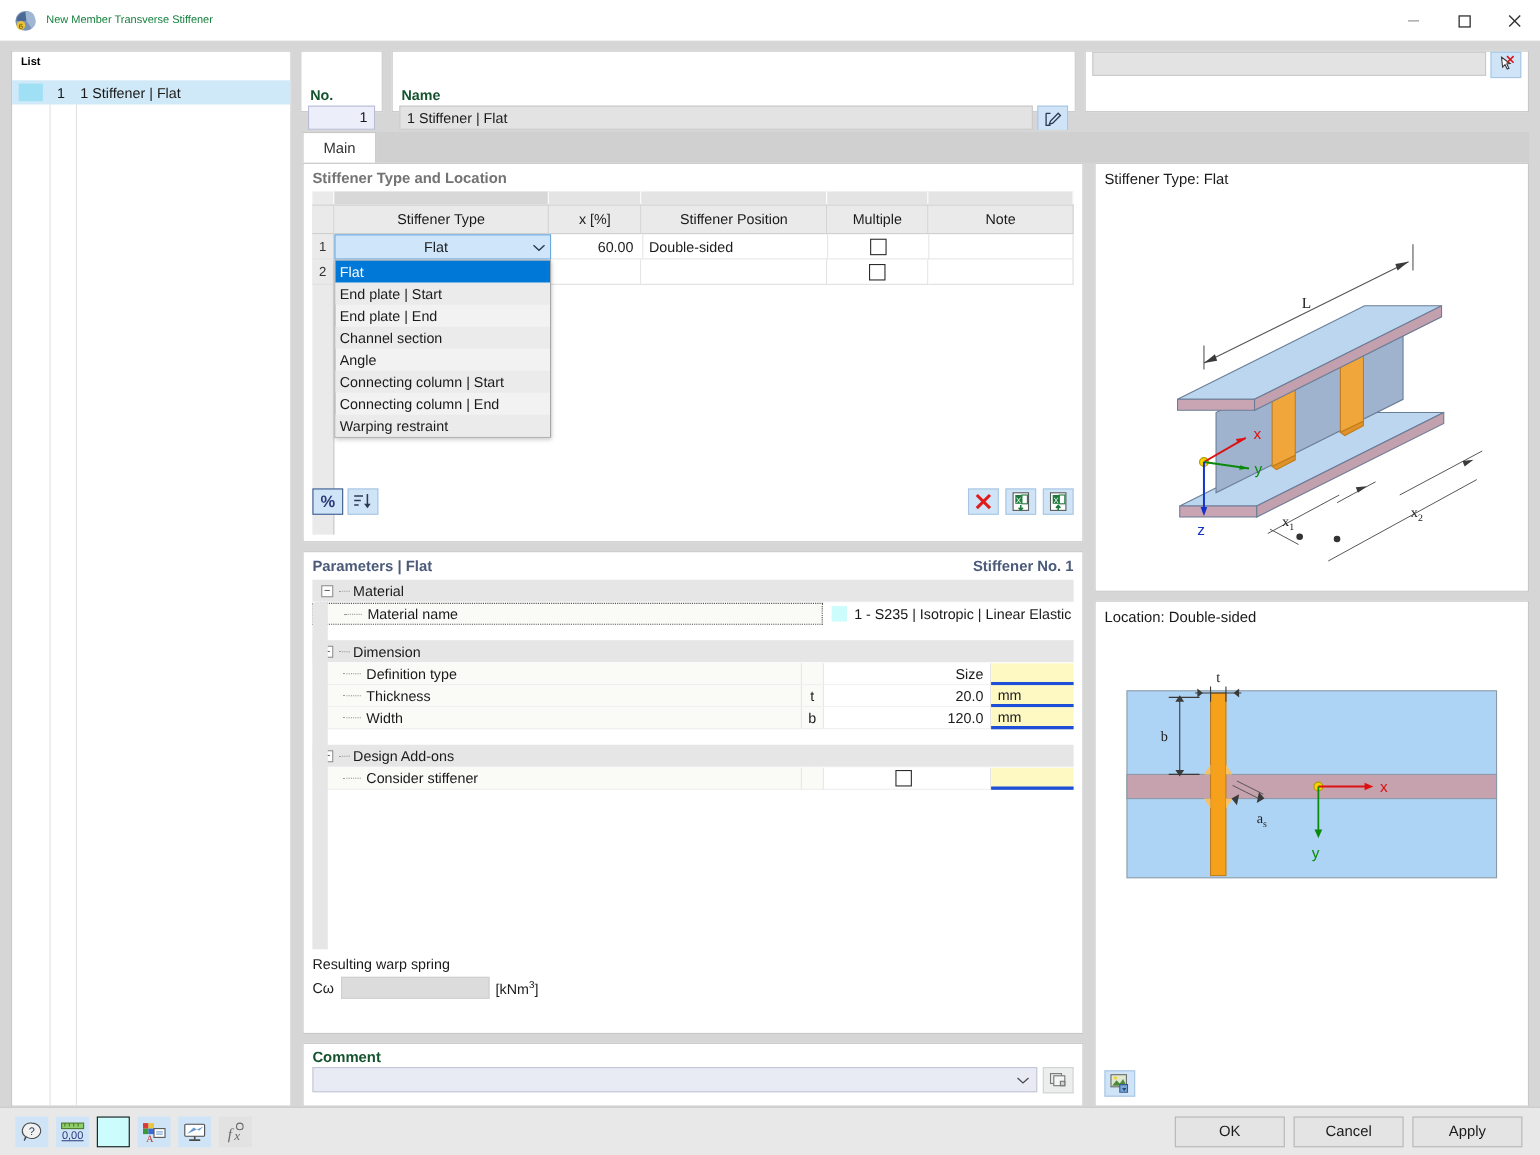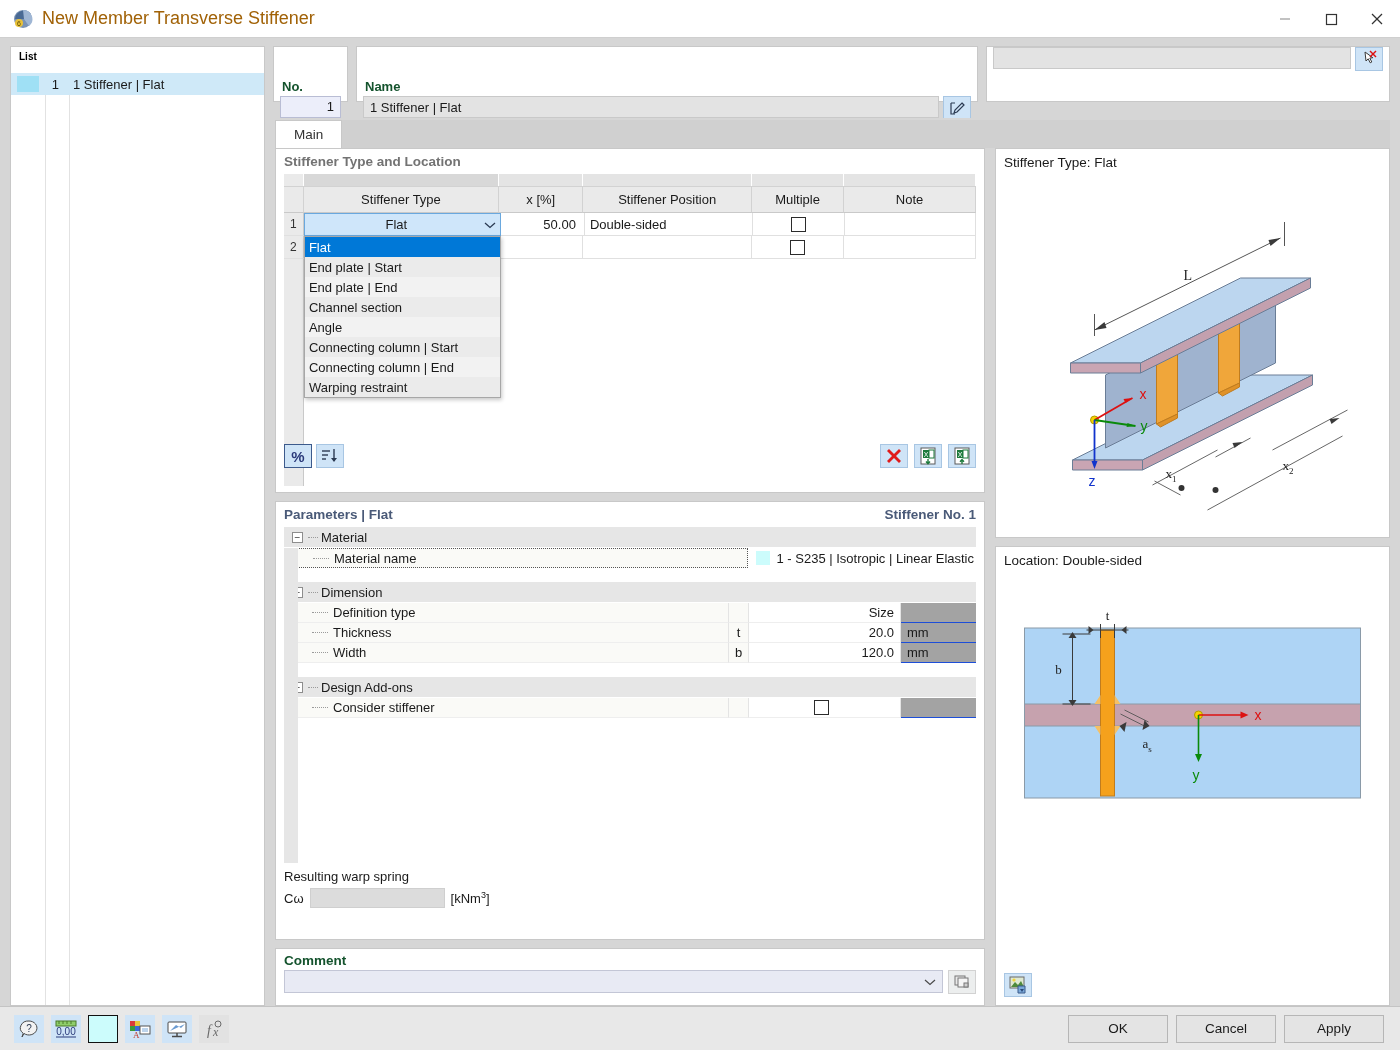--- a/index.html
+++ b/index.html
@@ -13,21 +13,21 @@
     overflow:hidden;
     position:relative;
   }
   
   #titlebar{
     height:38px; background:#ffffff; display:flex; align-items:center;
     border-bottom:1px solid #cfcfcf; position:relative;
   }
   #app-icon{ width:22px;height:22px;margin:0 8px 0 12px; position:relative; }
   #app-icon svg{display:block;}
-  #title-text{ font-size:18px; color:#a16207; }
+  #title-text{ font-size:10px; color:#15803d; }
   .wbtns{ position:absolute; right:0; top:0; height:38px; display:flex; }
   .wbtn{ width:46px;height:38px;display:flex;align-items:center;justify-content:center;
          cursor:default; }
   
   #toprow{ display:flex; padding:8px 10px 0 10px; gap:8px; height:64px;}
   .group{ background:#fff; border:1px solid #c8c8c8; position:relative; }
   .grouphdr{ font-weight:bold; color:#14532d; font-size:13px; padding:4px 8px 2px 8px;margin-top:28px;}
   #list-panel{
     position:absolute; left:10px; top:46px; width:255px; bottom:44px;
     background:#fff; border:1px solid #c8c8c8;
@@ -142,22 +142,22 @@
              border-bottom:1px solid #eee; height:20px;}
   .pr-label.dotted{ border:1px dotted #555; background:#fafaf7;}
   .pr-dot{ width:16px;border-top:1px dotted #9a9a9a; margin-right:5px;}
   .pr-sym{ width:20px;text-align:center;background:#fafaf7;
            border-right:1px solid #e4e4e4;border-bottom:1px solid #eee;height:20px;
            display:flex;align-items:center;justify-content:center;}
   .pr-val{ width:152px;text-align:right;padding-right:6px;background:#fff;
            border-right:1px solid #e4e4e4;border-bottom:1px solid #eee;height:20px;
            display:flex;align-items:center;justify-content:flex-end;}
   .pr-val.ctr{justify-content:center;}
-  .pr-unit{ width:75px;padding-left:6px;background:#a3a3a3;height:20px;
-            display:flex;align-items:center;border-bottom:1px solid #1d4ed8;text-align:right;}
+  .pr-unit{ width:75px;padding-left:6px;background:#fef9c3;height:20px;
+            display:flex;align-items:center;border-bottom:3px solid #1d4ed8;text-align:right;}
   .prm-spacer{height:14px;background:#fff;}
   .mat-val{ display:flex;align-items:center; justify-content:flex-end; gap:6px;
             width:228px; padding-right:2px;text-align:center;}
   .mat-swatch{ width:14px;height:14px;background:#ccfcfc; }
   #param-left-rail{position:absolute;left:8px;top:46px;bottom:76px;width:14px;
                    background:#e6e6e6;}
   #warp{ position:absolute; left:8px; right:8px; bottom:8px; height:62px;}
   #warp-title{ font-size:13px; margin-bottom:4px;}
   #warp-row{ display:flex; align-items:center; gap:6px;}
   #warp-field{ width:135px;height:20px;background:#dcdcdc;border:1px solid #cfcfcf;}
@@ -360,21 +360,21 @@
                 <div class="dd-item sel">Flat</div>
                 <div class="dd-item">End plate | Start</div>
                 <div class="dd-item">End plate | End</div>
                 <div class="dd-item">Channel section</div>
                 <div class="dd-item">Angle</div>
                 <div class="dd-item">Connecting column | Start</div>
                 <div class="dd-item">Connecting column | End</div>
                 <div class="dd-item">Warping restraint</div>
               </div>
             </div>
-            <div class="td num c-x">50.00</div>
+            <div class="td num c-x">60.00</div>
             <div class="td c-pos">Double-sided</div>
             <div class="td ctr c-mul">
                 <div class="chk"></div>
               </div>
             <div class="td c-note"></div>
           </div>
 
           <div class="tr">
             <div class="td idx c-idx">2</div>
             <div class="td c-type"></div>

